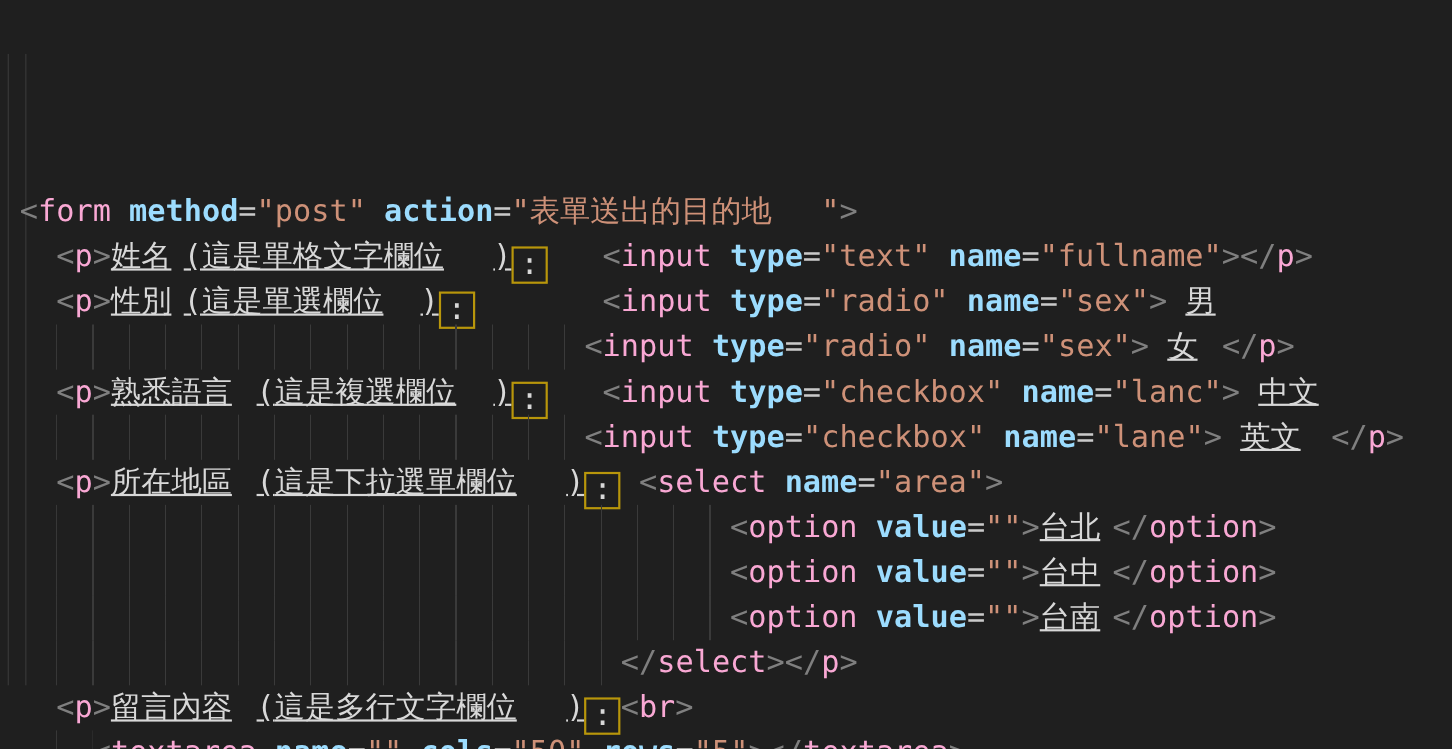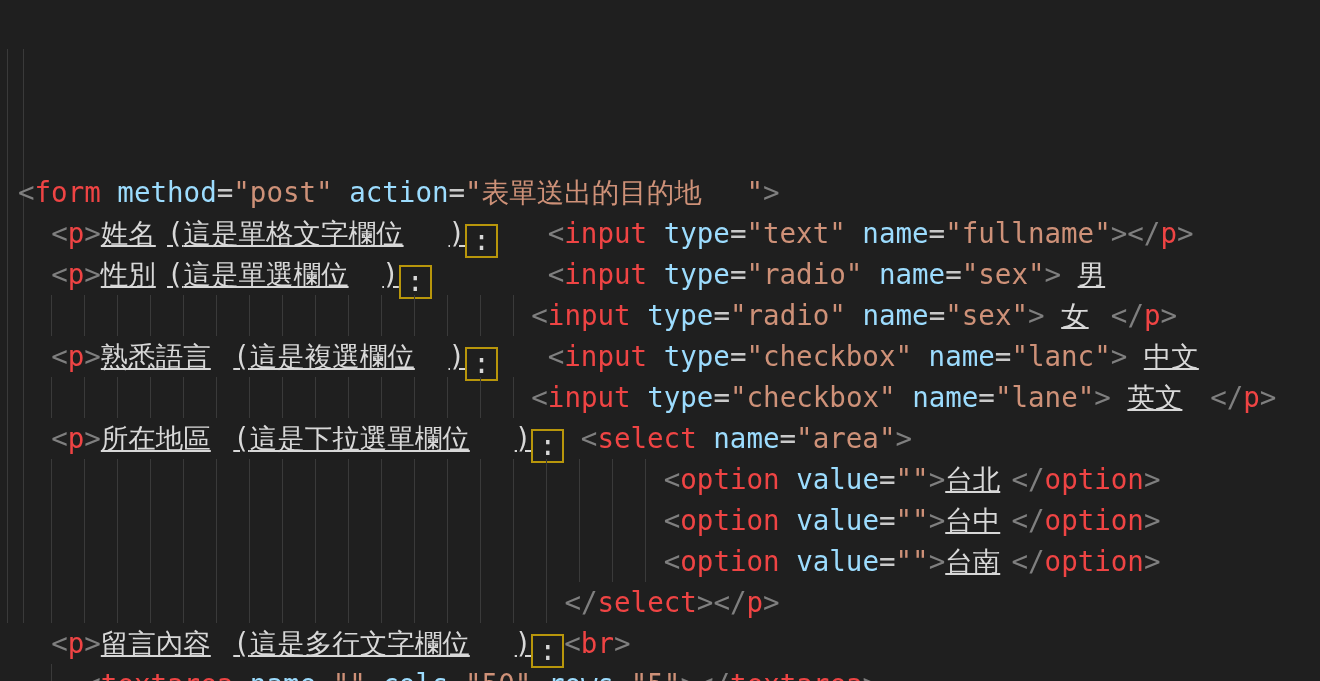--- a/index.html
+++ b/index.html
@@ -11,22 +11,22 @@
     font-family:"DejaVu Sans Mono","Liberation Mono",monospace;
     font-size:27.5px;line-height:41px;
     color:#d6d6d6;white-space:pre;cursor:text;
   }
   .vguide{position:absolute;top:49px;width:1px;height:574px;background:#3a3a3a;}
   .vguide.g1{left:7px;}
   .vguide.g2{left:23px;}
   .code{position:relative;}
   .line{height:41px;}
   .tk-b{color:#7f7f7f;}
-  .tk-t{color:#ef4444;}
-  .tk-a{color:#9cdcfe;}
+  .tk-t{color:#f9a8d4;}
+  .tk-a{color:#9cdcfe;font-weight:bold;}
   .tk-e{color:#c9c9c9;}
   .tk-s,.tk-C{color:#ce9178;}
   .tk-x,.tk-c{color:#d8d8d8;text-decoration:underline;}
   .tk-c,.tk-C{display:inline-block;white-space:pre;overflow:visible;}
   .tk-g{
     display:inline-block;height:41px;vertical-align:top;
     background:repeating-linear-gradient(90deg,#3a3a3a 0 1px,transparent 1px 33px);
   }
   .tk-k{
     display:inline-block;width:33px;height:34px;box-sizing:border-box;

